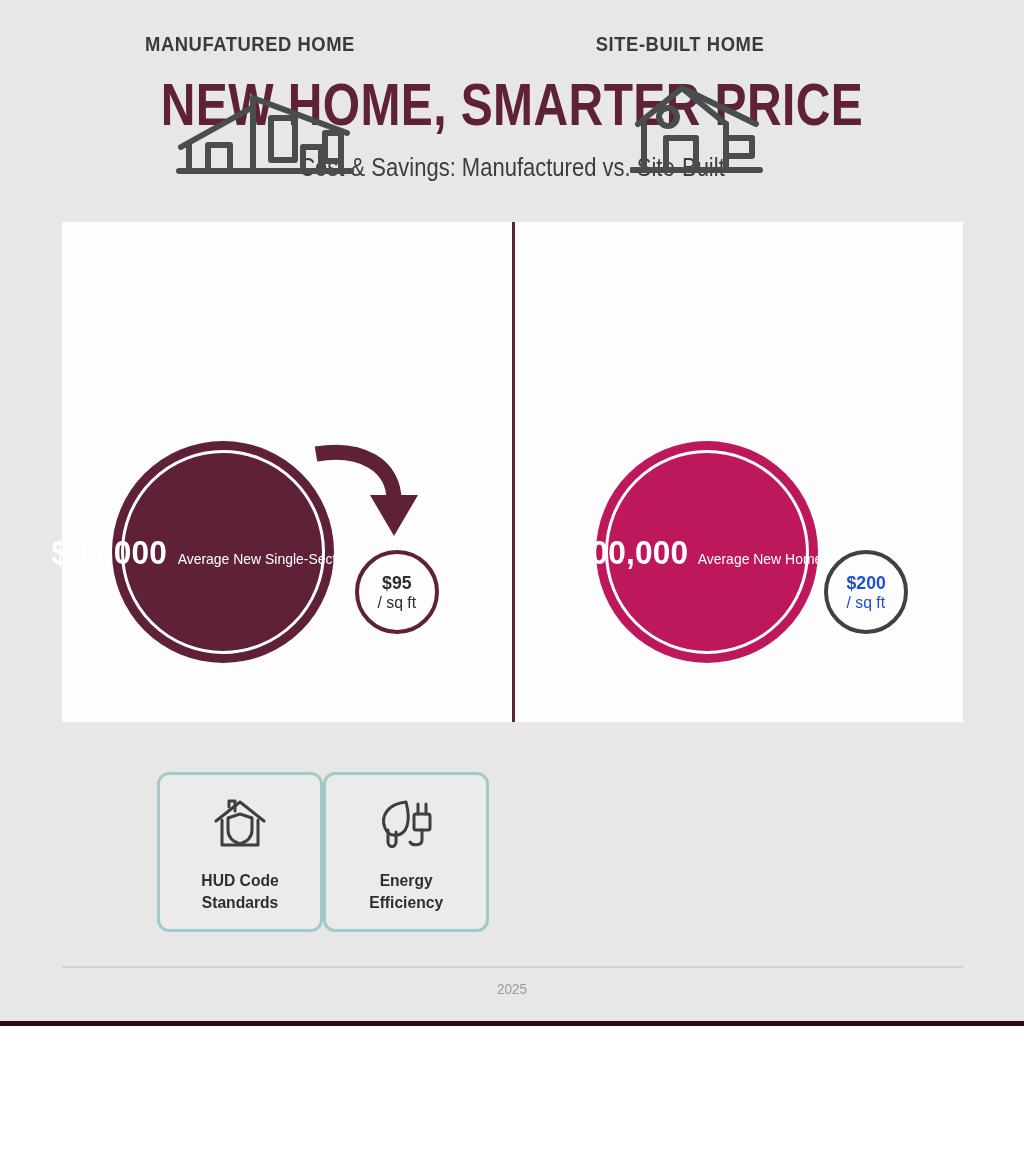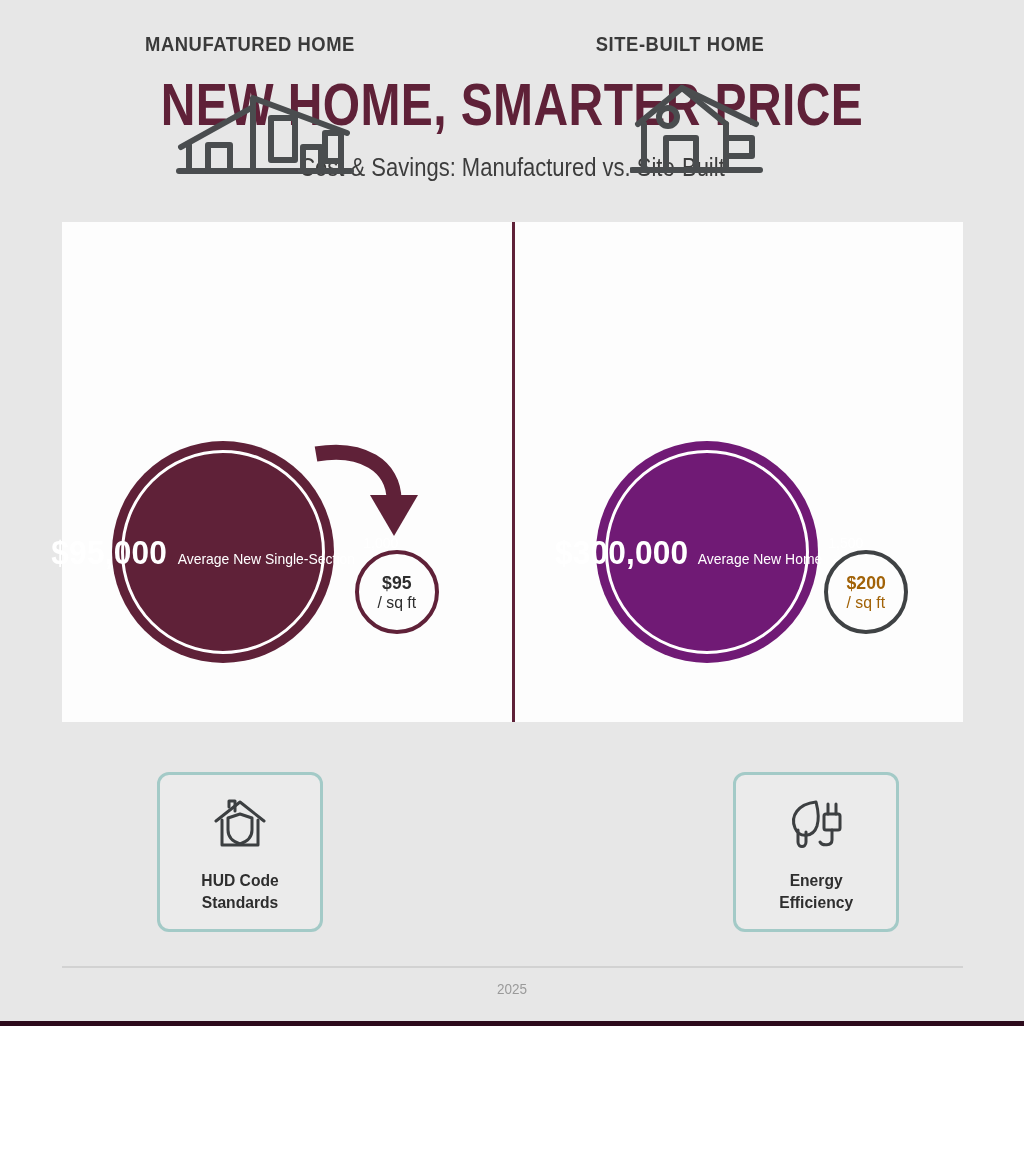--- a/index.html
+++ b/index.html
@@ -83,21 +83,21 @@
     text-align:center;
   }
   .big-circle::after {
     content:""; position:absolute;
     left:9px; top:9px; right:9px; bottom:9px;
     border-radius:50%;
     border:3px solid #ffffff;
     pointer-events:none;
   }
   .big-circle.maroon { left:112px; top:441px; background:#5f2138; }
-  .big-circle.gray   { left:596px; top:441px; background:#701a75; }
+  .big-circle.gray   { left:596px; top:441px; background:#be185d; }
   .bc-amount {
     font-size:34px; font-weight:700; letter-spacing:0.2px;
     line-height:38px;
     transform:scaleX(0.93);
   }
   .bc-sub1 {
     margin-top:12px;
     font-size:15px; line-height:19px;
     transform:scaleX(0.93);
     white-space:nowrap;
@@ -110,21 +110,21 @@
   
   .small-circle {
     position:absolute;
     width:84px; height:84px; border-radius:50%;
     background:#fdfdfd;
     display:flex; flex-direction:column;
     align-items:center; justify-content:center;
     text-align:center;
   }
   .small-circle.maroon { left:355px; top:550px; border:4px solid #5f2138; color:#2e2e2e; }
-  .small-circle.gray   { left:824px; top:550px; border:4px solid #3f4244; color:#a16207; }
+  .small-circle.gray   { left:824px; top:550px; border:4px solid #3f4244; color:#1d4ed8; }
   .sc-amount { font-size:19px; font-weight:700; line-height:21px; transform:scaleX(0.93); }
   .sc-unit   { font-size:17px; line-height:20px; transform:scaleX(0.93); }
 
   
   .arrow { position:absolute; left:310px; top:440px; }
 
   
   .savings {
     position:absolute; left:452px; top:446px;
     width:122px; height:214px;
@@ -135,21 +135,21 @@
   }
   .sv-pct  { font-size:27px; font-weight:700; line-height:31px; transform:scaleX(0.9); }
   .sv-l1   { font-size:27px; font-weight:700; line-height:31px; transform:scaleX(0.9); }
   .sv-l2   { font-size:27px; font-weight:700; line-height:31px; transform:scaleX(0.9); }
   .sv-unit { font-size:19px; line-height:26px; margin-top:2px; transform:scaleX(0.9); }
 
   
   .cards {
     position:absolute; left:125px; top:772px;
     width:774px; height:160px;
-    display:flex; justify-content:space-between;padding-left:32px;
+    display:flex; justify-content:flex-start;padding-left:32px;
   }
   .card {
     width:166px; height:160px;
     border:3px solid #a3cac7;
     border-radius:12px;
     background:#ebebeb;
     display:flex; flex-direction:column;
     align-items:center; justify-content:flex-start;
     padding-top:21px;
   }

